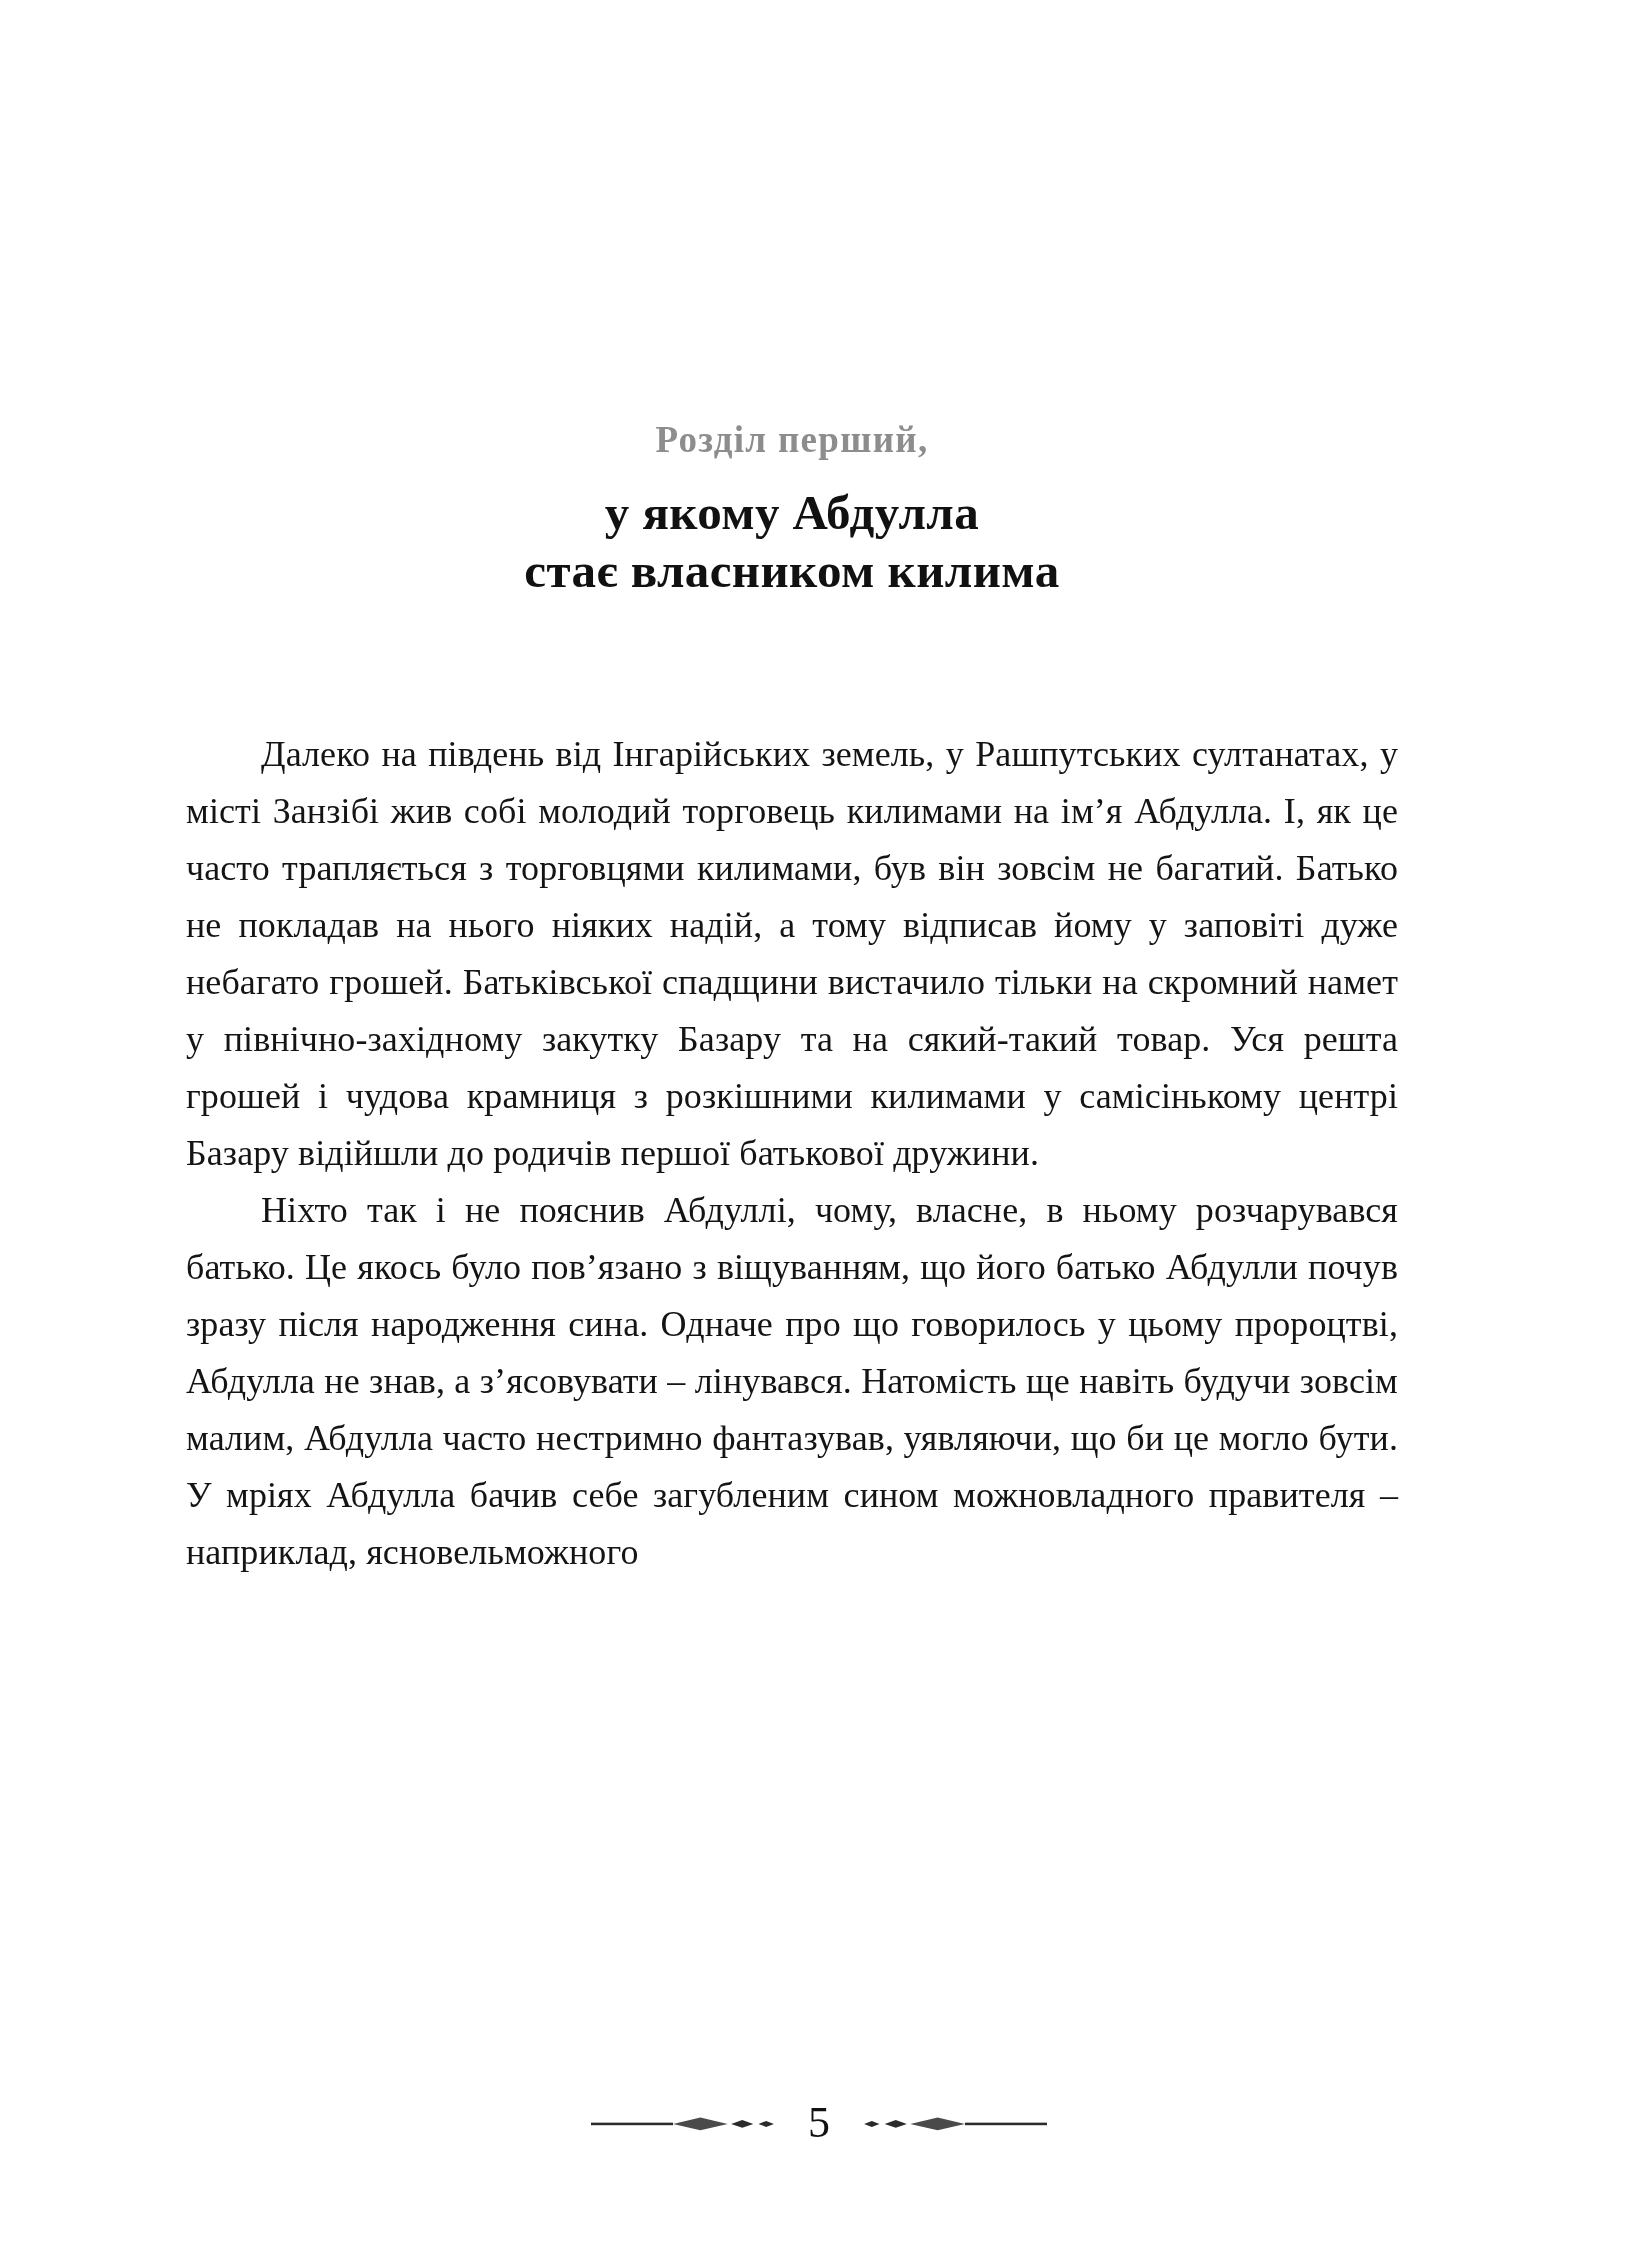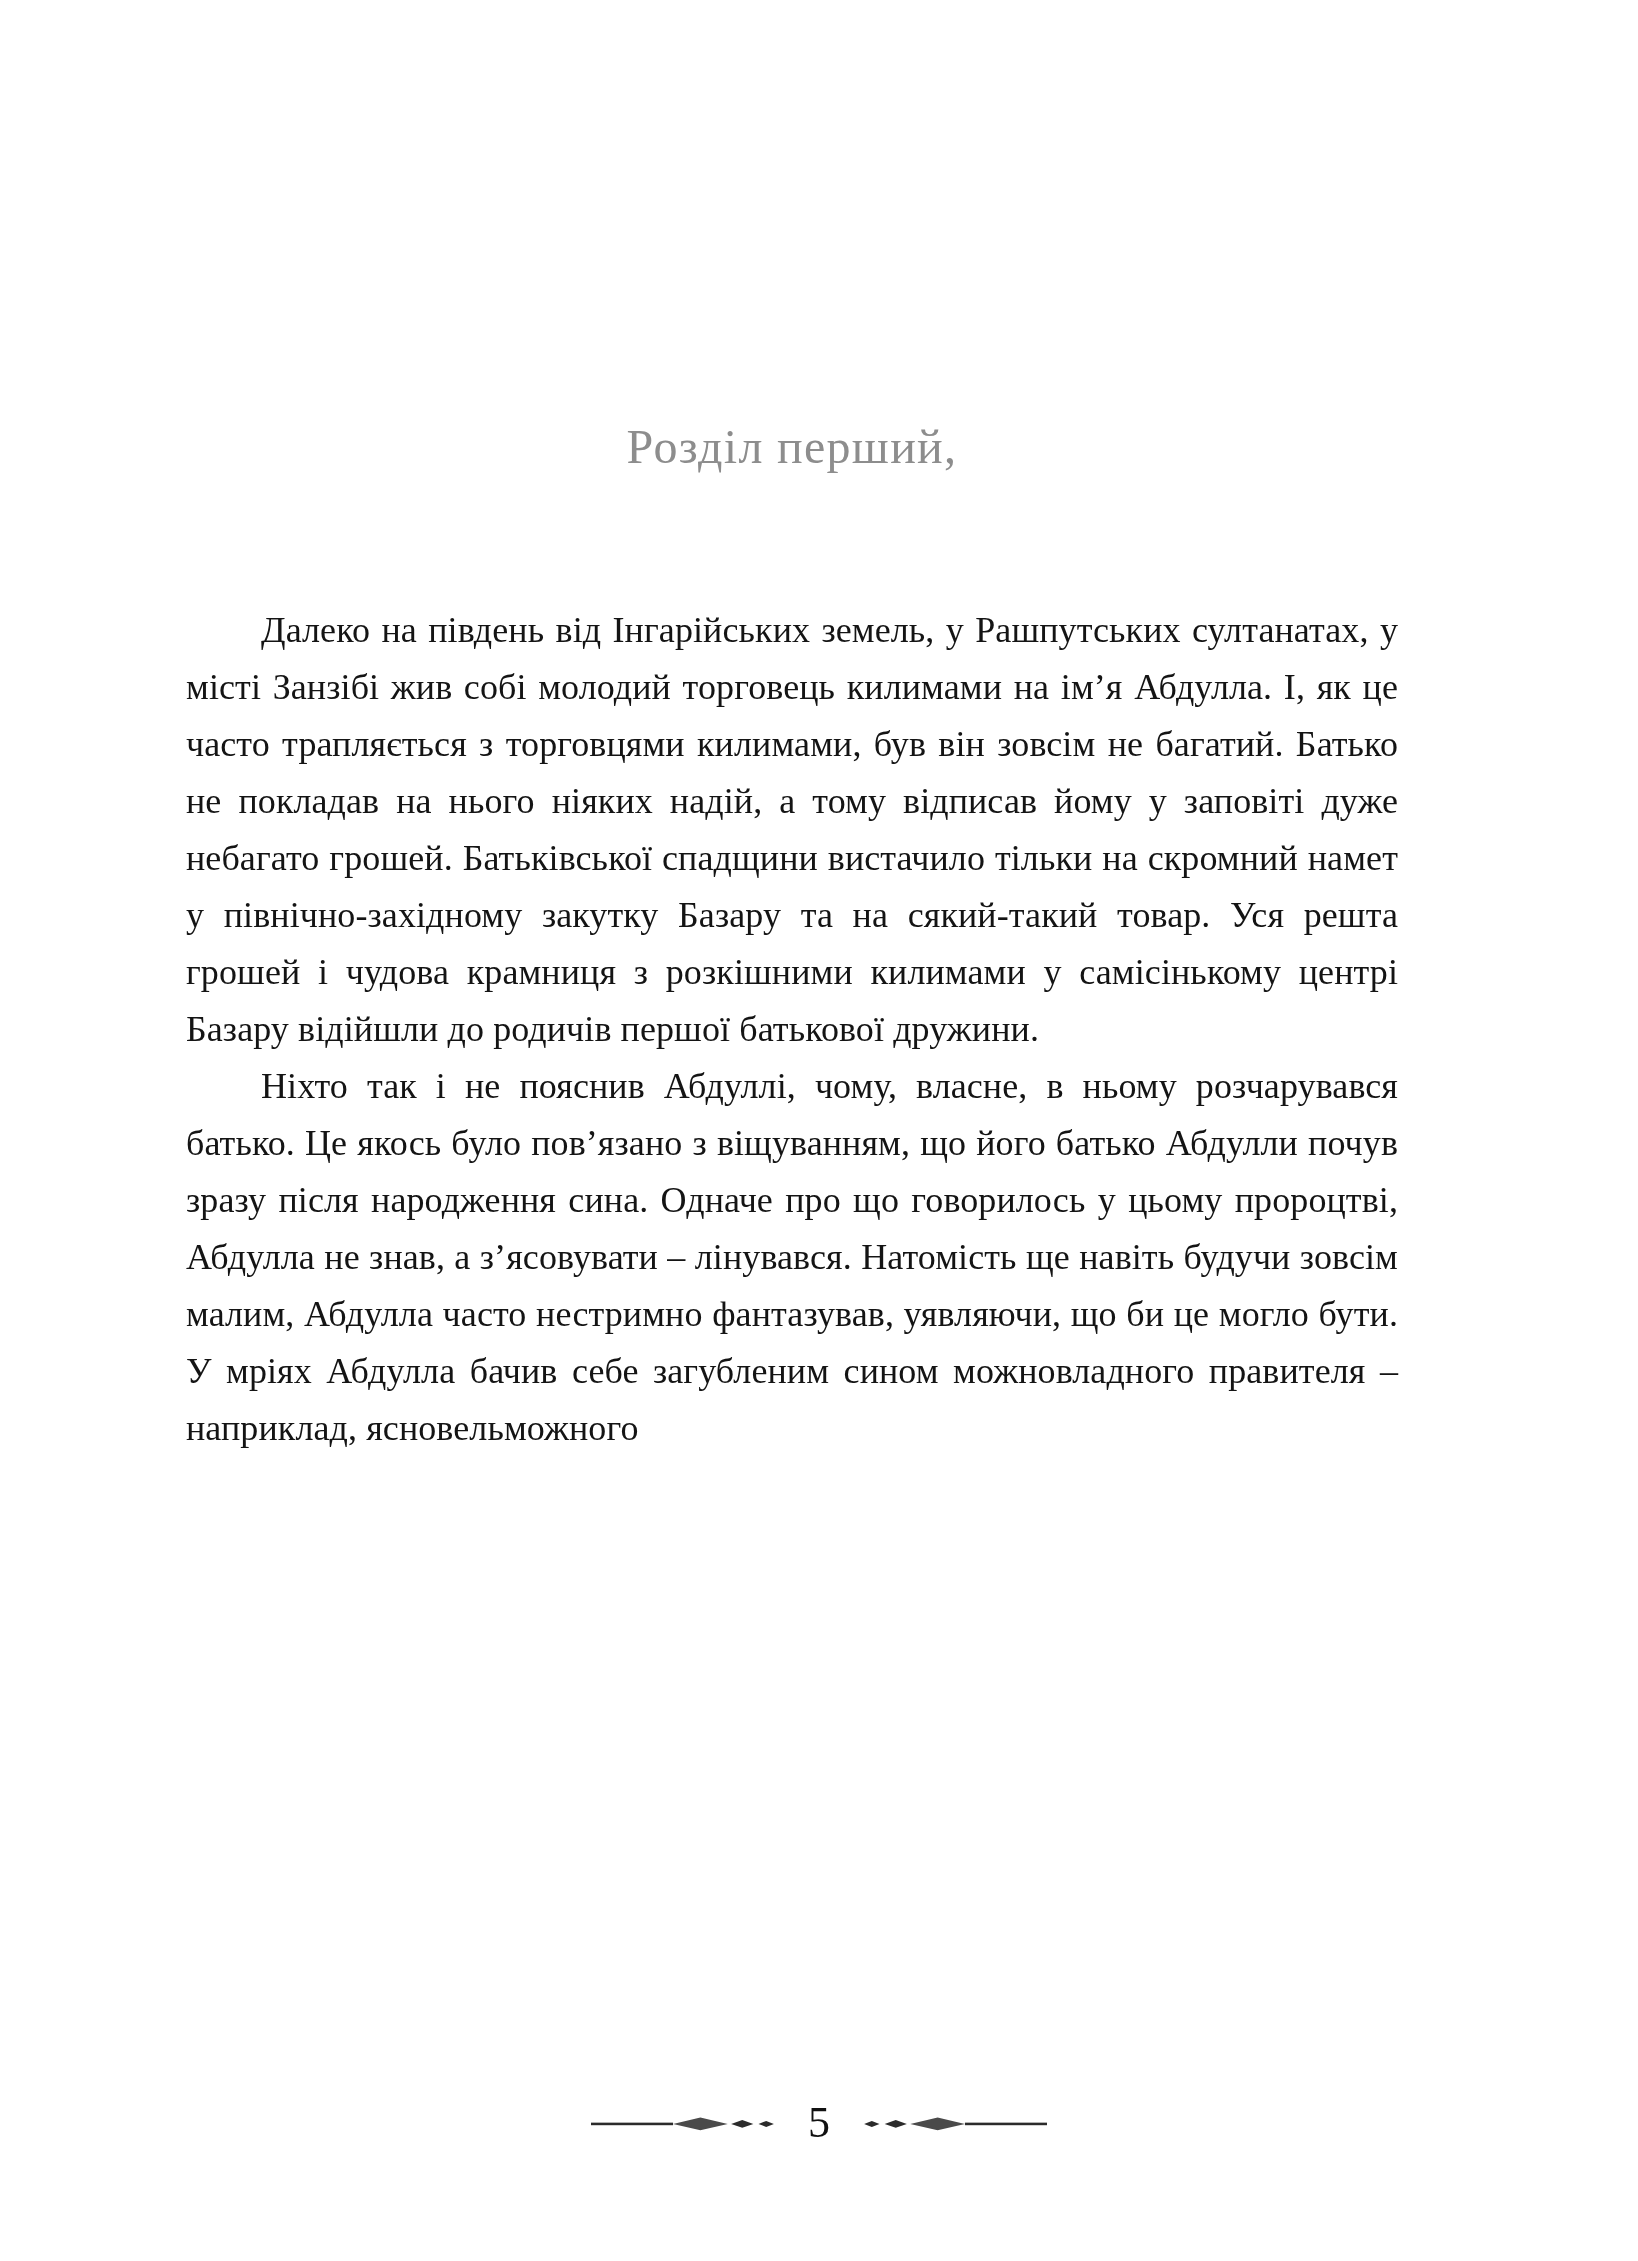--- a/index.html
+++ b/index.html
@@ -32,22 +32,22 @@
     width: 1212px;
   }
 
   
   .chapter-head {
     margin-top: 418px;
     text-align: center;
   }
   .chapter-kicker {
     font-family: "Liberation Serif", "DejaVu Serif", serif;
-    font-weight: normal;
-    font-size: 48px;
+    font-weight: bold;
+    font-size: 37px;
     letter-spacing: 1.3px;
     color: #8d8d8d;
     line-height: 1.2;
   }
   .chapter-title {
     margin-top: 22px;
     font-family: "Liberation Serif", "DejaVu Serif", serif;
     font-weight: bold;
     font-size: 49px;
     color: #111111;
@@ -102,20 +102,24 @@
   }
 </style>
 </head>
 <body>
 
 <div class="page">
   <div class="content">
 
     <div class="chapter-head">
       <div class="chapter-kicker">Розділ перший,</div>
+      <div class="chapter-title">
+        <span class="line">у якому Абдулла</span>
+        <span class="line">стає власником килима</span>
+      </div>
     </div>
 
     <div class="body-text">
       <p>Далеко на південь від Інгарійських земель, у Рашпутських султанатах, у місті Занзібі жив собі молодий торговець килимами на ім’я Абдулла. І, як це часто трапляється з торговцями килимами, був він зовсім не багатий. Батько не покладав на нього ніяких надій, а тому відписав йому у заповіті дуже небагато грошей. Батьківської спадщини вистачило тільки на скромний намет у північно-західному закутку Базару та на сякий-такий товар. Уся решта грошей і чудова крамниця з розкішними килимами у самісінькому центрі Базару відійшли до родичів першої батькової дружини.</p>
       <p>Ніхто так і не пояснив Абдуллі, чому, власне, в ньому розчарувався батько. Це якось було пов’язано з віщуванням, що його батько Абдулли почув зразу після народження сина. Одначе про що говорилось у цьому пророцтві, Абдулла не знав, а з’ясовувати – лінувався. Натомість ще навіть будучи зовсім малим, Абдулла часто нестримно фантазував, уявляючи, що би це могло бути. У мріях Абдулла бачив себе загубленим сином можновладного правителя – наприклад, ясновельможного</p>
     </div>
 
   </div>
 
   <div class="folio">

